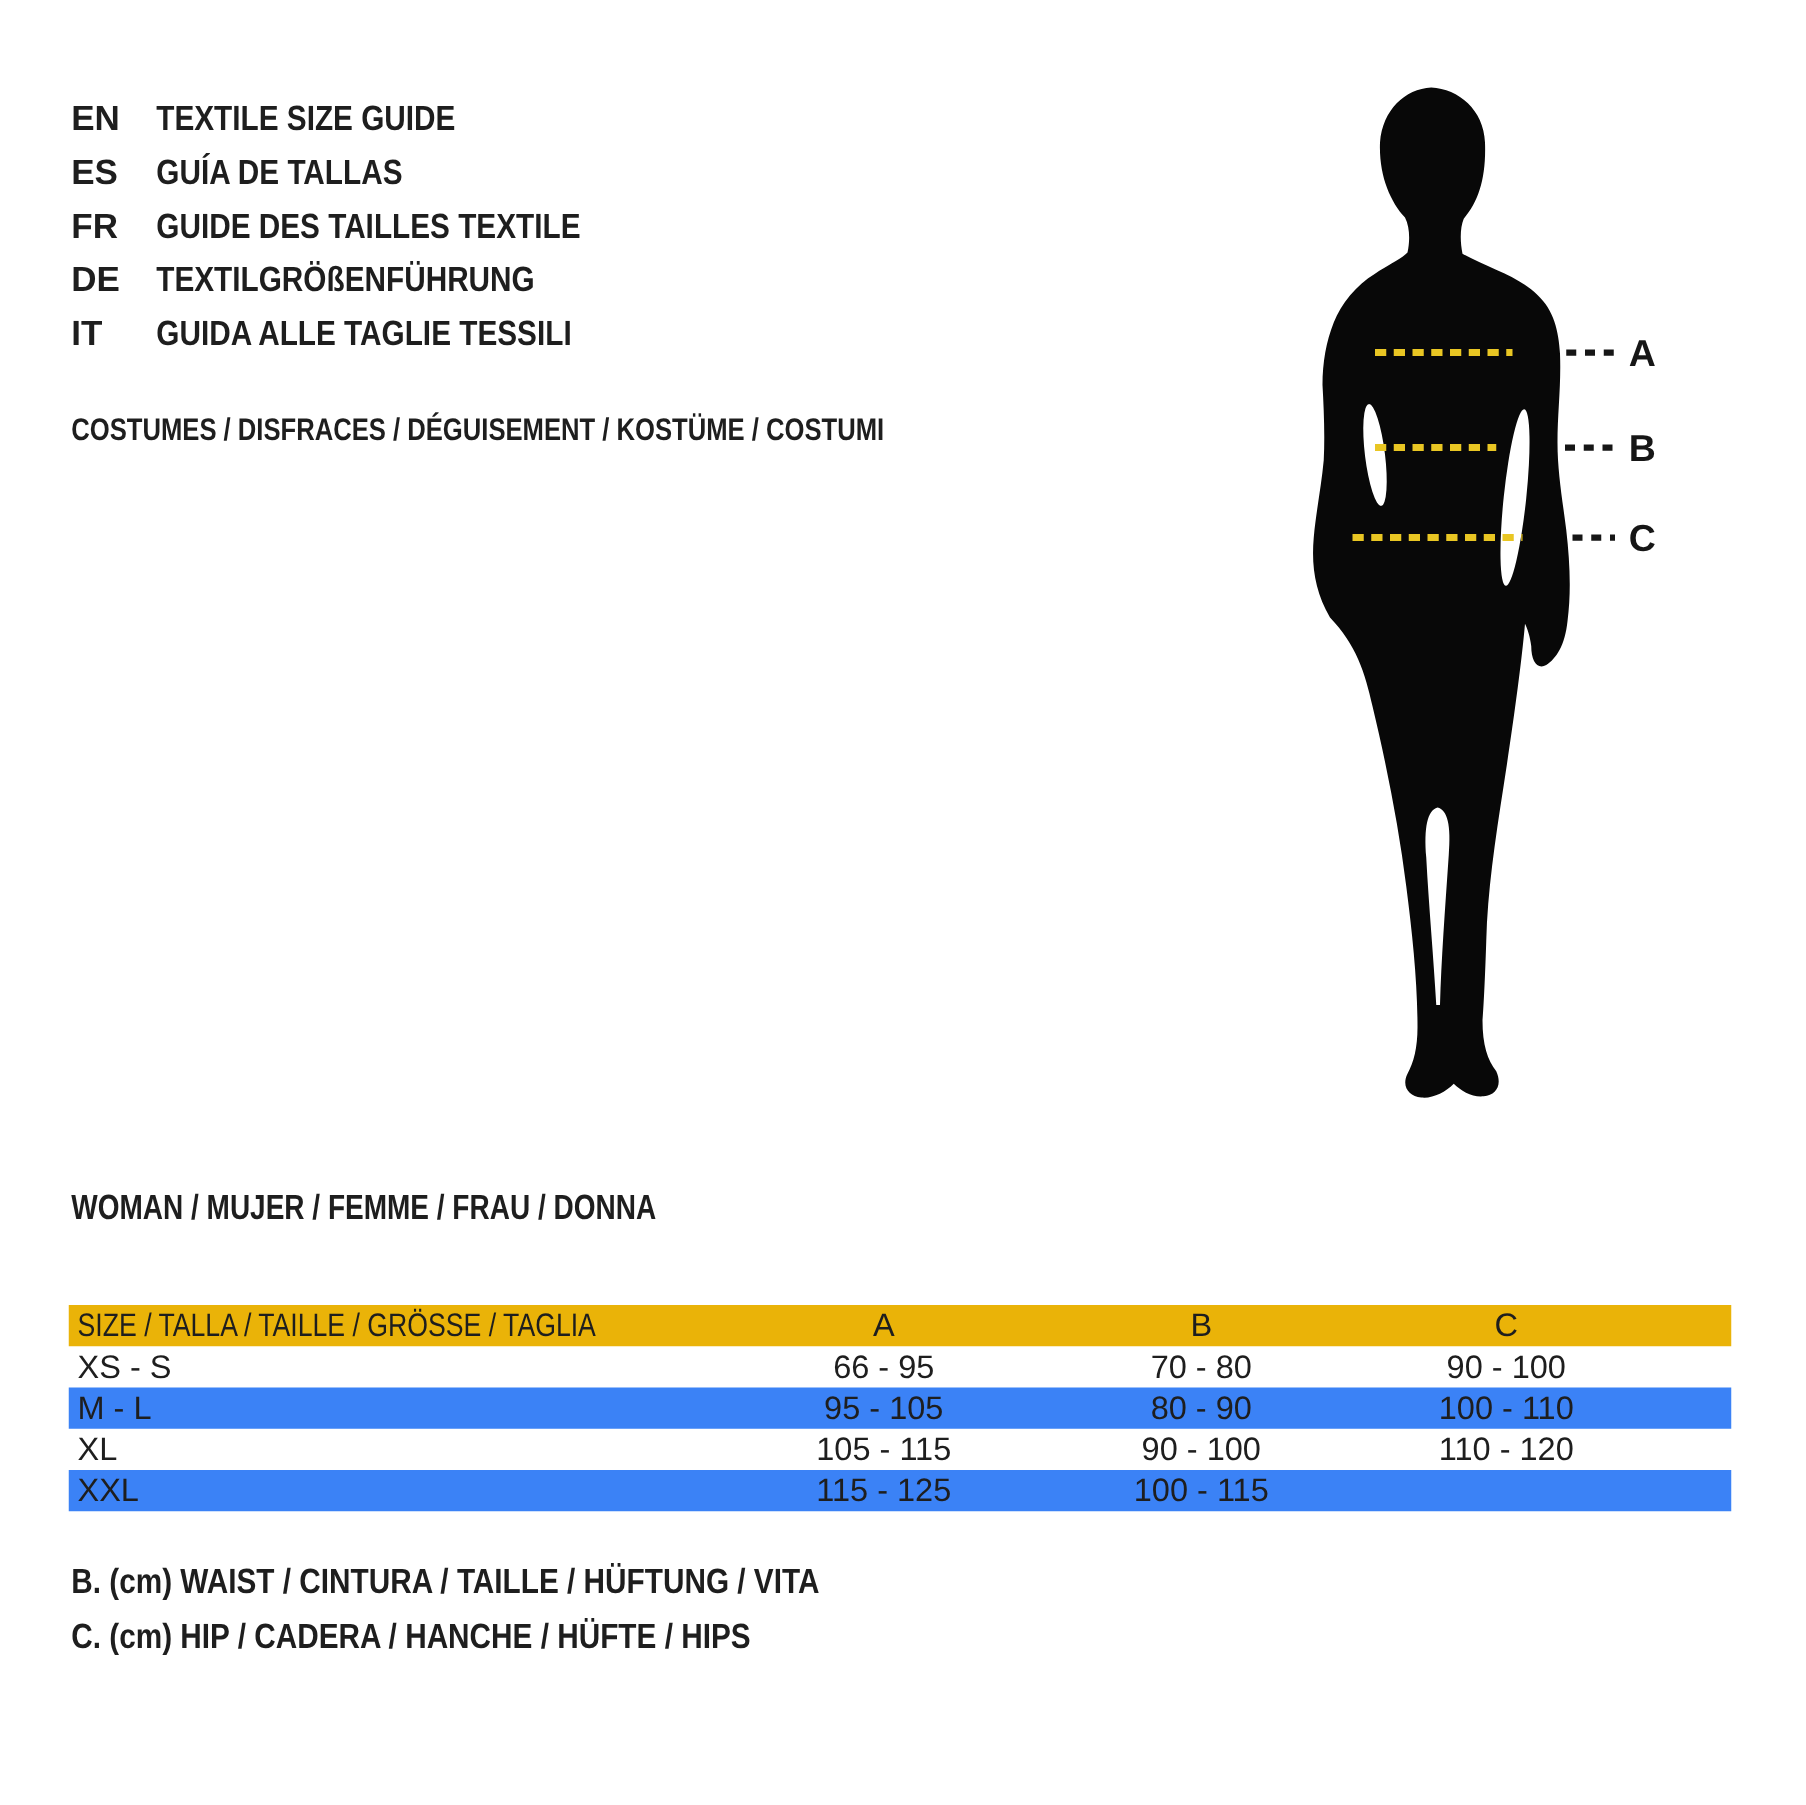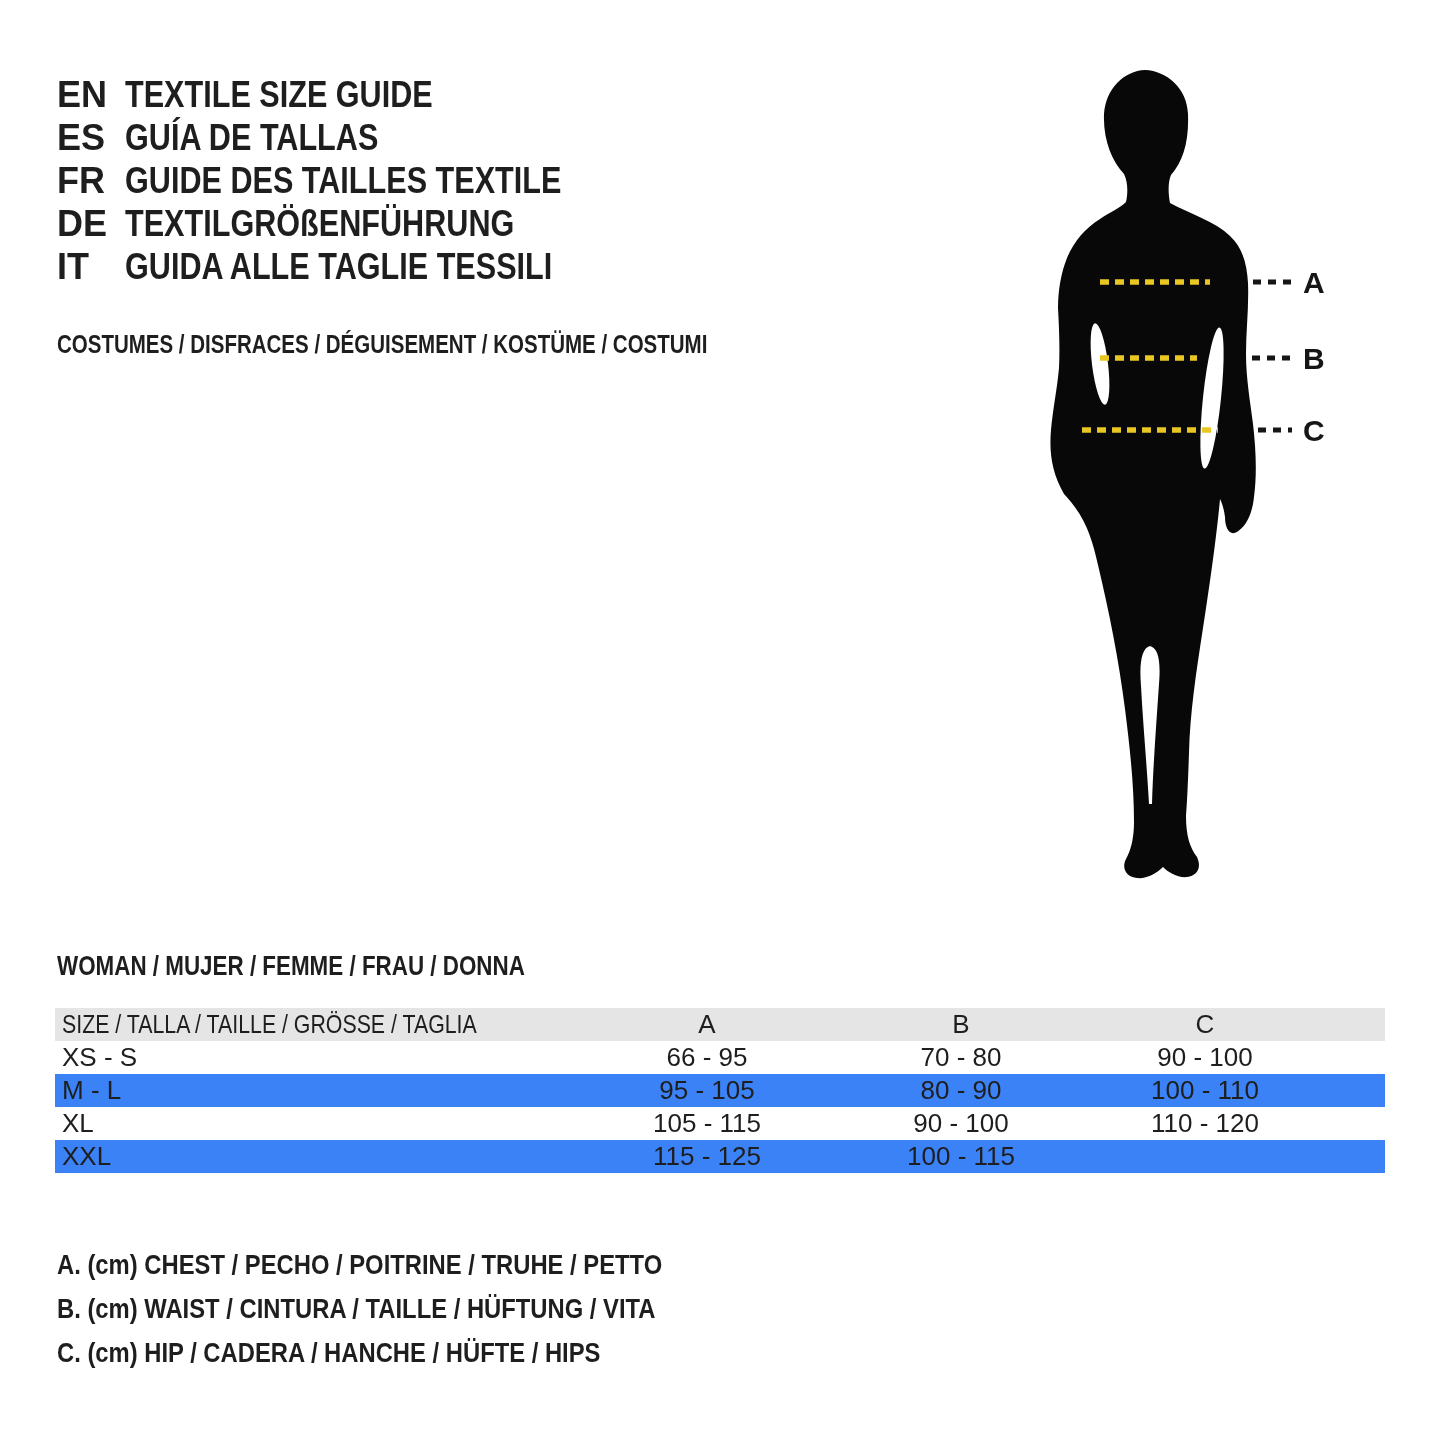--- a/index.html
+++ b/index.html
@@ -9,36 +9,36 @@
     overflow:hidden;
   }
   .abs{position:absolute;}
   
   .cx80{display:inline-block;transform:scaleX(.80);transform-origin:0 50%;white-space:nowrap;}
   .cx82{display:inline-block;transform:scaleX(.82);transform-origin:0 50%;white-space:nowrap;}
   .cx85{display:inline-block;transform:scaleX(.85);transform-origin:0 50%;white-space:nowrap;}
 
   
   .langs{left:57px;top:73px;}
-  .lang-row{display:flex;height:43px;line-height:43px;font-size:36px;font-weight:700;}
+  .lang-row{display:flex;height:43px;line-height:43px;font-size:28px;font-weight:700;}
   .lang-code{width:68px;}
 
   
   .category{left:57px;top:328px;height:33px;line-height:33px;font-size:25px;font-weight:700;margin:0;}
 
   
   .figure{left:1040px;top:68px;width:300px;height:815px;margin:0;}
 
   
   .section-title{left:57px;top:952px;height:28px;line-height:28px;font-size:28px;font-weight:700;margin:0;}
 
   
   .size-table{left:55px;top:1008px;width:1330px;font-size:26px;}
   .tr{display:flex;height:33px;align-items:center;}
-  .tr.head{background:#e5e5e5;}
+  .tr.head{background:#eab308;margin-top:36px;}
   .tr.alt{background:#3b82f6;}
   .td{height:33px;line-height:33px;}
   .td.c-label{width:462px;padding-left:7px;box-sizing:border-box;}
   .td.c-a{width:380px;text-align:center;}
   .td.c-b{width:128px;text-align:center;}
   .td.c-c{width:360px;text-align:center;}
 
   
   .legend{left:57px;top:1243px;margin:0;padding:0;list-style:none;}
   .legend li{height:44px;line-height:44px;font-size:28px;font-weight:700;}
@@ -147,18 +147,17 @@
       <div class="td c-c">110 - 120</div>
     </div>
     <div class="tr alt">
       <div class="td c-label">XXL</div>
       <div class="td c-a">115 - 125</div>
       <div class="td c-b">100 - 115</div>
     </div>
   </div>
 
   <ul class="abs legend">
-    <li><span class="cx85">A. (cm) CHEST / PECHO / POITRINE / TRUHE / PETTO</span></li>
     <li><span class="cx85">B. (cm) WAIST / CINTURA / TAILLE / HÜFTUNG / VITA</span></li>
     <li><span class="cx85">C. (cm) HIP / CADERA / HANCHE / HÜFTE / HIPS</span></li>
   </ul>
 
 </div>
 
 </body></html>

